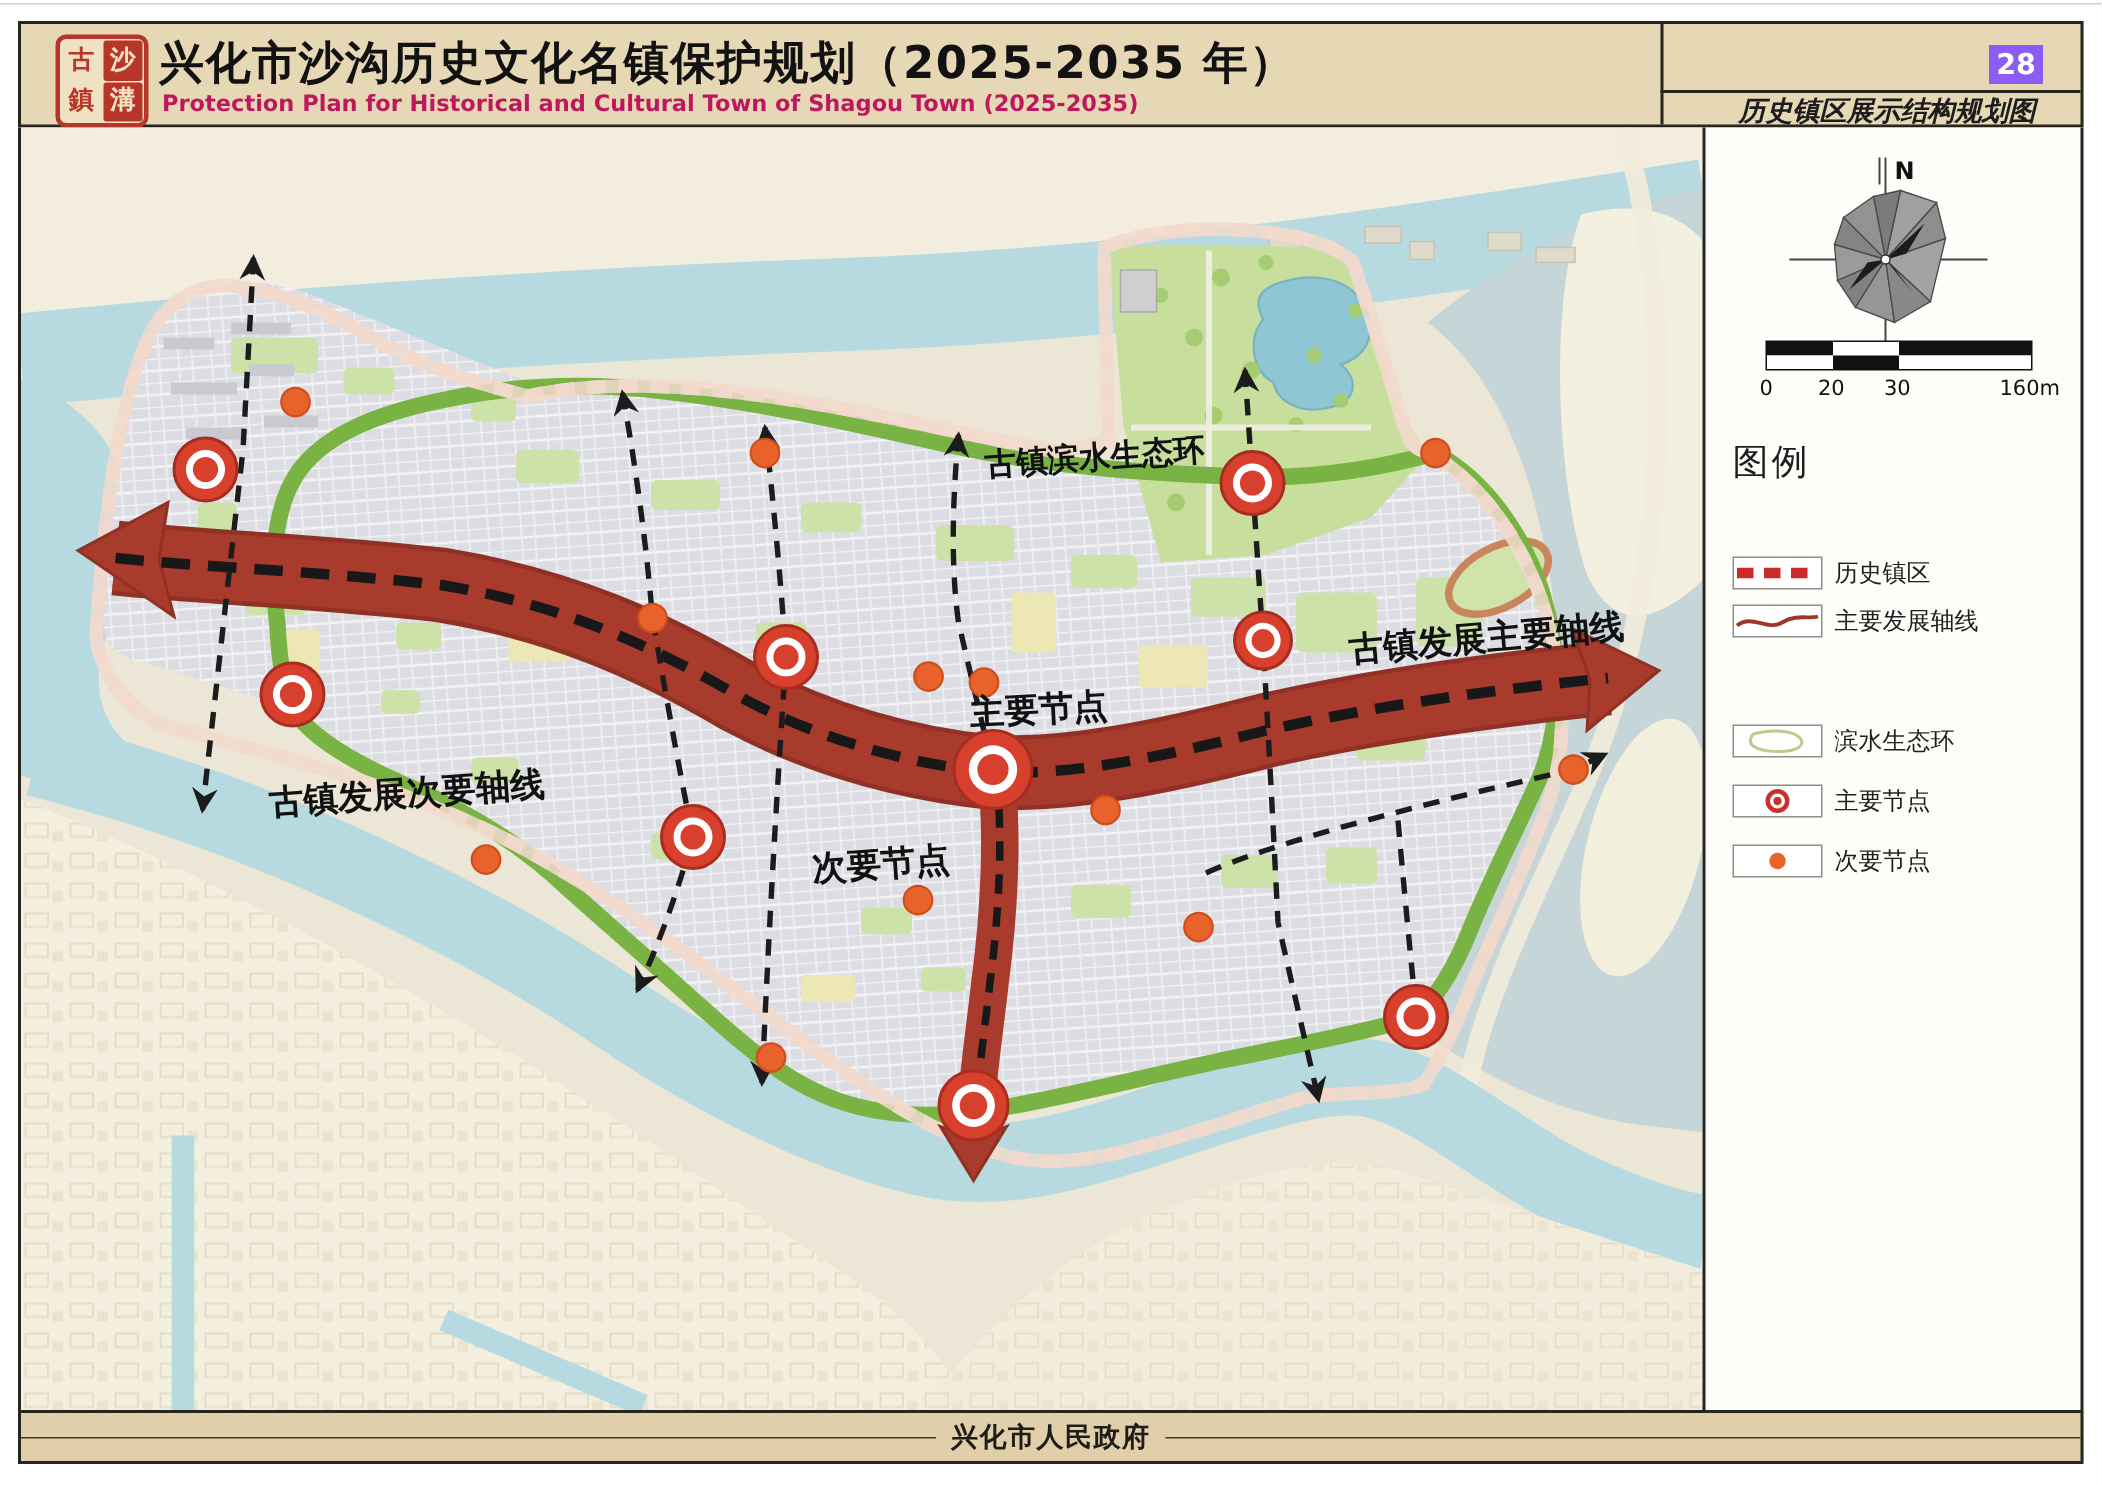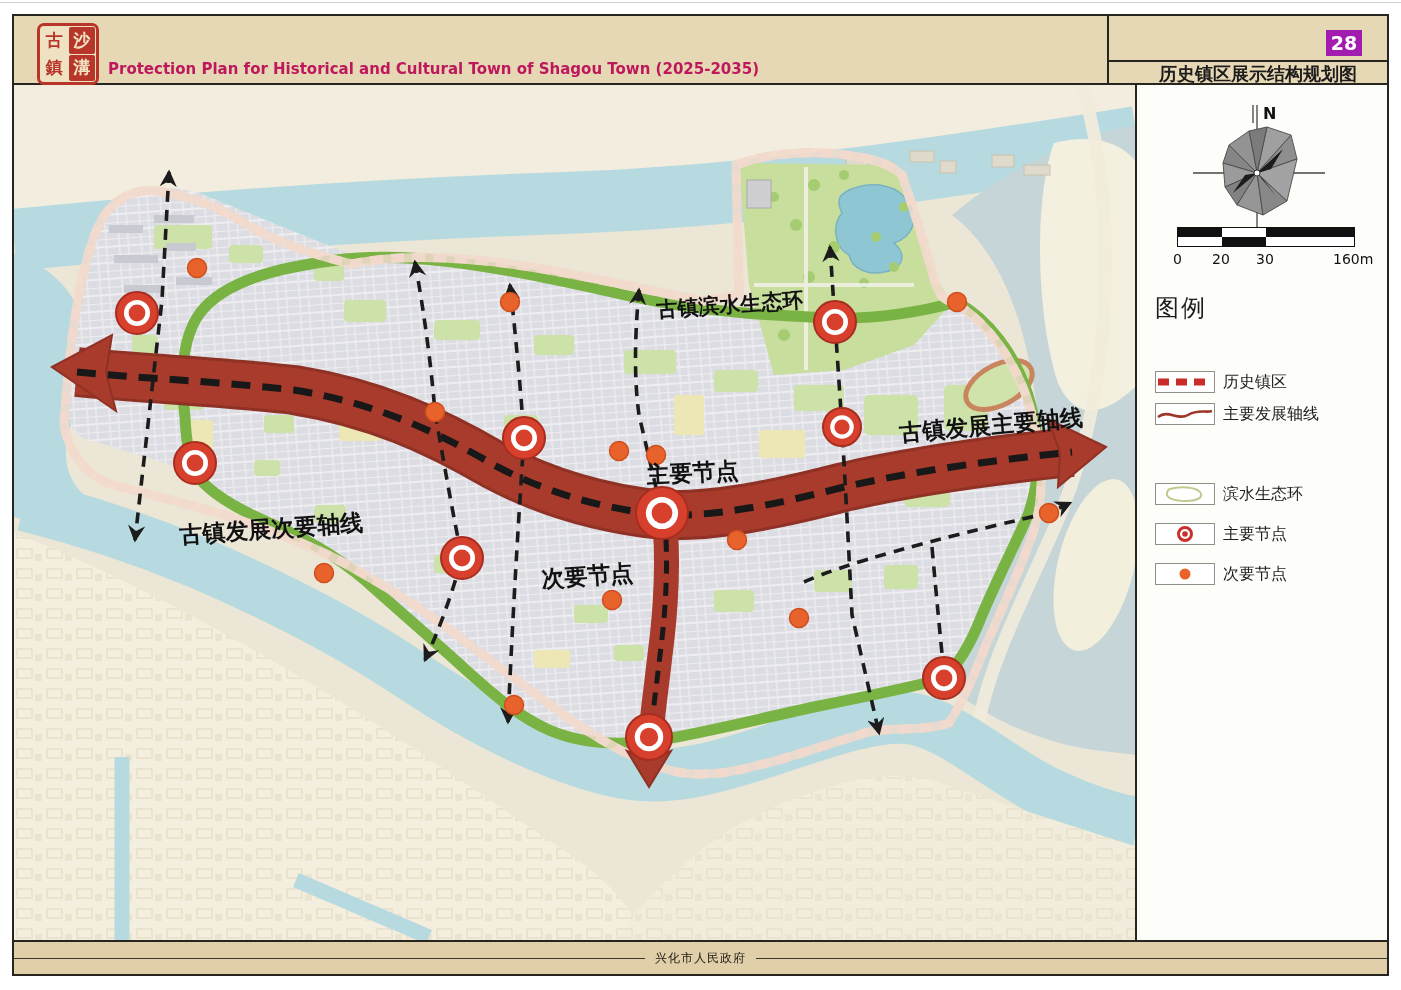--- a/index.html
+++ b/index.html
@@ -11,23 +11,23 @@
   .header{position:absolute;left:12px;top:14px;width:1377px;height:71px;background:#e7d8b5;
     border:2px solid #26251f;box-sizing:border-box;}
   .seal{position:absolute;left:23px;top:7px;width:54px;height:54px;border:3px solid #b8352a;border-radius:7px;
     background:#eee2c2;display:grid;grid-template-columns:1fr 1fr;grid-template-rows:1fr 1fr;gap:1px;padding:1px;box-sizing:content-box;}
   .seal span{display:flex;align-items:center;justify-content:center;font-size:17px;font-weight:bold;color:#b8352a;line-height:1;}
   .seal span.inv{background:#b8352a;color:#f2e5c4;border-radius:2px;}
   .title-cn{position:absolute;left:92px;top:6px;font-size:30px;font-weight:bold;color:#121212;letter-spacing:1px;white-space:nowrap;}
   .title-en{position:absolute;left:94px;top:44px;font-size:15px;font-weight:bold;color:#be185d;white-space:nowrap;}
   .hdr-vline{position:absolute;left:1093px;top:0;height:67px;border-left:2px solid #26251f;}
   .hdr-hline{position:absolute;left:1093px;top:44px;width:280px;border-top:2px solid #26251f;}
-  .page-num{position:absolute;left:1312px;top:14px;width:36px;height:26px;background:#a21caf;color:#ffffff;
+  .page-num{position:absolute;left:1312px;top:14px;width:36px;height:26px;background:#8b5cf6;color:#ffffff;
     font-size:19px;font-weight:bold;display:flex;align-items:center;justify-content:center;}
-  .sheet-name{position:absolute;right:30px;top:46px;font-size:18px;font-weight:bold;color:#1c1c1c;white-space:nowrap;}
+  .sheet-name{position:absolute;right:30px;top:46px;font-size:18px;font-weight:bold;color:#1c1c1c;white-space:nowrap;font-style:italic;}
 
   
   .map-wrap{position:absolute;left:12px;top:85px;width:1123px;height:855px;background:#ebe6d5;
     border-left:2px solid #26251f;box-sizing:border-box;overflow:hidden;}
   .map-wrap svg{display:block;}
 
   
   .sidebar{position:absolute;left:1135px;top:85px;width:254px;height:855px;background:#fdfdfa;
     border-left:2px solid #26251f;border-right:2px solid #26251f;box-sizing:border-box;}
   .compass{position:absolute;left:42px;top:12px;width:160px;height:140px;}
@@ -38,35 +38,36 @@
   .scale-labels span{position:absolute;top:0;}
   .legend-title{position:absolute;left:18px;top:207px;font-size:24px;color:#1d1d1d;letter-spacing:2px;}
   .legend-item{position:absolute;left:18px;width:230px;height:26px;}
   .legend-sym{position:absolute;left:0;top:0;width:60px;height:22px;background:#ffffff;border:1px solid #8f8f85;box-sizing:border-box;}
   .legend-label{position:absolute;left:68px;top:1px;font-size:16px;color:#1d1d1d;white-space:nowrap;}
 
   
   .footer{position:absolute;left:12px;top:940px;width:1377px;height:36px;background:#e0cfa8;
     border:2px solid #26251f;box-sizing:border-box;display:flex;align-items:center;}
   .footer .rule{flex:1;border-top:1.5px solid #3a372c;}
-  .footer .pub{margin:16px 10px;font-size:12px;color:#1e1d18;letter-spacing:1px;white-space:nowrap;}
+  .footer .pub{margin:16px 10px;font-size:18px;color:#1e1d18;letter-spacing:1px;white-space:nowrap;font-weight:bold;}
 </style>
 </head>
 <body>
 
 <div class="page">
   <div class="top-rule"></div>
 
   <div class="header">
     <div class="seal">
       <span>古</span>
       <span class="inv">沙</span>
       <span>鎮</span>
       <span class="inv">溝</span>
     </div>
+    <div class="title-cn">兴化市沙沟历史文化名镇保护规划（2025-2035 年）</div>
     <div class="title-en">Protection Plan for Historical and Cultural Town of Shagou Town (2025-2035)</div>
     <div class="hdr-vline"></div>
     <div class="hdr-hline"></div>
     <div class="page-num">28</div>
     <div class="sheet-name">历史镇区展示结构规划图</div>
   </div>
 
   <div class="map-wrap">
     <svg width="1123" height="855" viewBox="0 0 1123 855">
       <defs>

